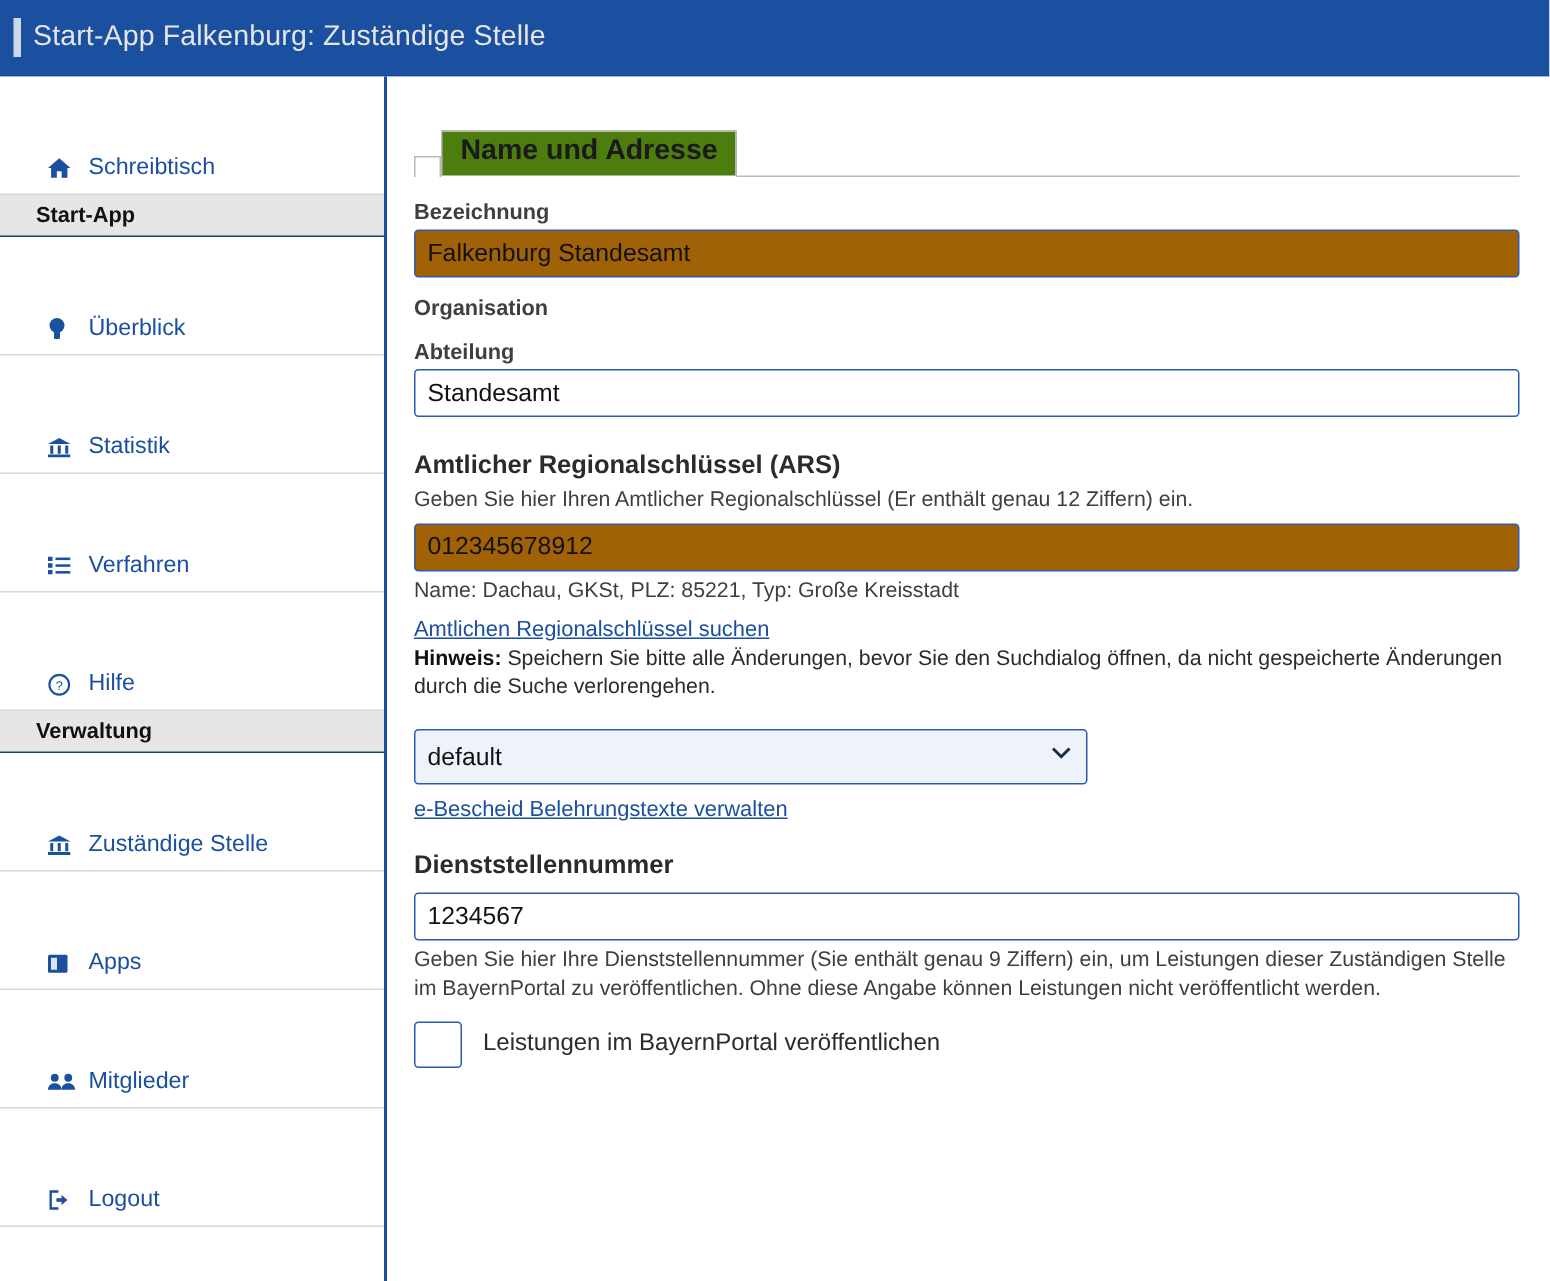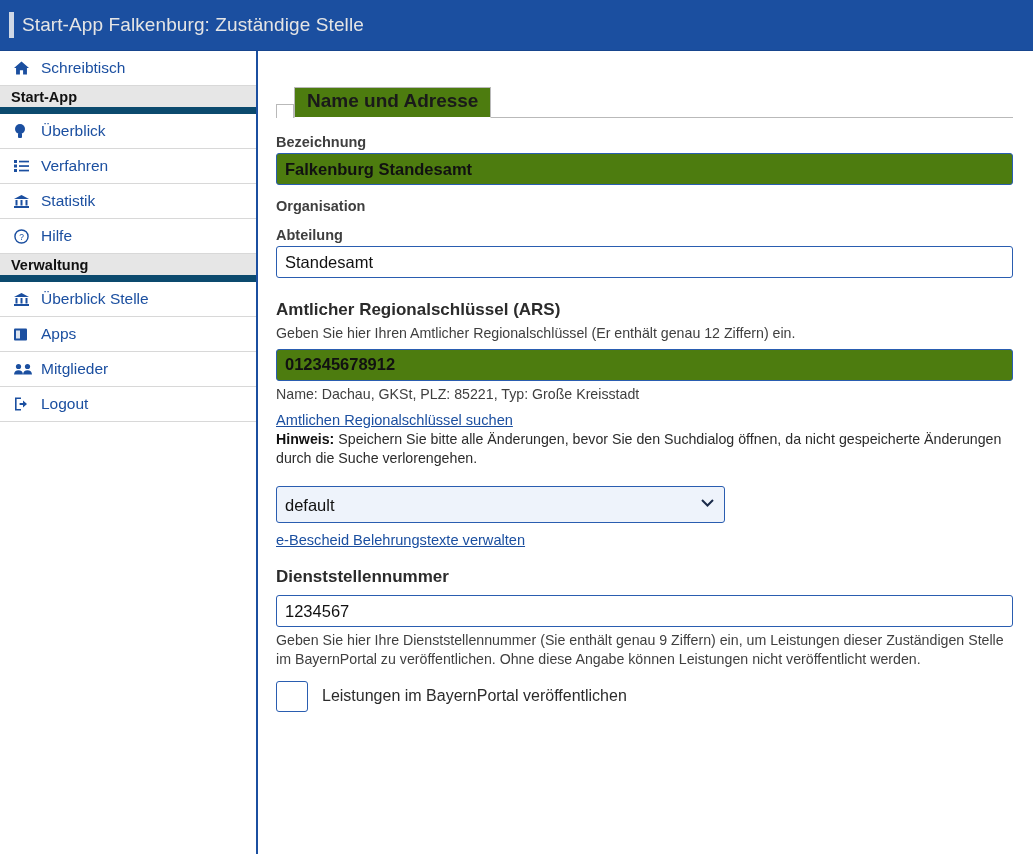--- a/index.html
+++ b/index.html
@@ -47,43 +47,44 @@
     flex: 0 0 258px;
     background: #ffffff;
     border-right: 2px solid #1b4fa0;
     display: flex;
     flex-direction: column;
   }
   .nav-item {
     height: 35px;
     display: flex;
     align-items: center;
-    padding-left: 14px;
+    padding-left: 32px;
     border-bottom: 1px solid #d8d8d8;
     color: #1b4fa0;
     font-size: 15.5px;
     cursor: pointer;
     background: #ffffff;
+    margin-top: 44px;
   }
   .nav-item .ico {
     width: 20px;
     margin-right: 7px;
     display: inline-flex;
     justify-content: flex-start;
     align-items: center;
     color: #1b4fa0;
     font-size: 14px;
   }
   .nav-header {
     height: 28px;
     display: flex;
     align-items: center;
-    padding-left: 11px;
+    padding-left: 24px;
     background: #e6e6e6;
-    border-bottom: 7px solid #0c4a6e;
+    border-bottom: 1px solid #0c4a6e;
     color: #111111;
     font-size: 14.5px;
     font-weight: bold;
   }
   .sidebar-filler {
     flex: 1 1 auto;
     background: #ffffff;
   }
   
   .main {
@@ -148,22 +149,21 @@
     font-size: 16.5px;
     font-family: "Liberation Sans", sans-serif;
     color: #111111;
     padding: 3px 8px;
     border: 1px solid #2a5db0;
     border-radius: 3px;
     outline: none;
     background: #ffffff;
   }
   input.txt.focusish {
-    background: #4d7c0f;
-    font-weight: bold;
+    background: #a16207;
   }
   .mb14 { margin-bottom: 13px; }
   .mt18 { margin-top: 18px; }
   .mt22 { margin-top: 22px; }
   a.link {
     color: #1b4fa0;
     font-size: 14.6px;
     text-decoration: underline;
     cursor: pointer;
   }
@@ -252,70 +252,70 @@
           <svg width="12" height="15" viewBox="0 0 12 15">
               <circle cx="6" cy="5" r="5" fill="#1b4fa0"></circle>
               <rect x="4" y="9" width="4" height="5" rx="1" fill="#1b4fa0"></rect>
             </svg>
         </span>
         <span>Überblick</span>
       </div>
 
       <div class="nav-item">
         <span class="ico">
+          <svg width="15" height="13" viewBox="0 0 15 13">
+            <polygon points="7.5,0 15,4 0,4" fill="#1b4fa0"></polygon>
+            <rect x="1.5" y="5" width="2" height="5.5" fill="#1b4fa0"></rect>
+            <rect x="6.5" y="5" width="2" height="5.5" fill="#1b4fa0"></rect>
+            <rect x="11.5" y="5" width="2" height="5.5" fill="#1b4fa0"></rect>
+            <rect x="0" y="11" width="15" height="2" fill="#1b4fa0"></rect>
+          </svg>
+        </span>
+        <span>Statistik</span>
+      </div>
+
+      <div class="nav-item">
+        <span class="ico">
           <svg width="15" height="12" viewBox="0 0 15 12">
             <rect x="0" y="0" width="3" height="3" fill="#1b4fa0"></rect>
               <rect x="5" y="0.7" width="10" height="1.7" fill="#1b4fa0"></rect>
             <rect x="0" y="4.5" width="3" height="3" fill="#1b4fa0"></rect>
               <rect x="5" y="5.2" width="10" height="1.7" fill="#1b4fa0"></rect>
             <rect x="0" y="9" width="3" height="3" fill="#1b4fa0"></rect>
               <rect x="5" y="9.7" width="10" height="1.7" fill="#1b4fa0"></rect>
           </svg>
         </span>
         <span>Verfahren</span>
       </div>
 
       <div class="nav-item">
         <span class="ico">
+          <svg width="15" height="15" viewBox="0 0 16 16">
+              <circle cx="8" cy="8" r="7" fill="none" stroke="#1b4fa0" stroke-width="1.5"></circle>
+              <text x="8" y="11.7" font-size="9" font-family="Liberation Sans, sans-serif" fill="#1b4fa0" text-anchor="middle">?</text>
+            </svg>
+        </span>
+        <span>Hilfe</span>
+      </div>
+
+      <div class="nav-header">
+        <span>Verwaltung</span>
+      </div>
+
+      <div class="nav-item">
+        <span class="ico">
           <svg width="15" height="13" viewBox="0 0 15 13">
             <polygon points="7.5,0 15,4 0,4" fill="#1b4fa0"></polygon>
             <rect x="1.5" y="5" width="2" height="5.5" fill="#1b4fa0"></rect>
             <rect x="6.5" y="5" width="2" height="5.5" fill="#1b4fa0"></rect>
             <rect x="11.5" y="5" width="2" height="5.5" fill="#1b4fa0"></rect>
             <rect x="0" y="11" width="15" height="2" fill="#1b4fa0"></rect>
           </svg>
         </span>
-        <span>Statistik</span>
-      </div>
-
-      <div class="nav-item">
-        <span class="ico">
-          <svg width="15" height="15" viewBox="0 0 16 16">
-              <circle cx="8" cy="8" r="7" fill="none" stroke="#1b4fa0" stroke-width="1.5"></circle>
-              <text x="8" y="11.7" font-size="9" font-family="Liberation Sans, sans-serif" fill="#1b4fa0" text-anchor="middle">?</text>
-            </svg>
-        </span>
-        <span>Hilfe</span>
-      </div>
-
-      <div class="nav-header">
-        <span>Verwaltung</span>
-      </div>
-
-      <div class="nav-item">
-        <span class="ico">
-          <svg width="15" height="13" viewBox="0 0 15 13">
-            <polygon points="7.5,0 15,4 0,4" fill="#1b4fa0"></polygon>
-            <rect x="1.5" y="5" width="2" height="5.5" fill="#1b4fa0"></rect>
-            <rect x="6.5" y="5" width="2" height="5.5" fill="#1b4fa0"></rect>
-            <rect x="11.5" y="5" width="2" height="5.5" fill="#1b4fa0"></rect>
-            <rect x="0" y="11" width="15" height="2" fill="#1b4fa0"></rect>
-          </svg>
-        </span>
-        <span>Überblick Stelle</span>
+        <span>Zuständige Stelle</span>
       </div>
 
       <div class="nav-item">
         <span class="ico">
           <svg width="14" height="13" viewBox="0 0 14 13">
               <rect x="0" y="0.5" width="13" height="12" rx="1" fill="#1b4fa0"></rect>
               <rect x="2" y="2.5" width="4" height="8" fill="#ffffff" opacity="0.85"></rect>
             </svg>
         </span>
         <span>Apps</span>

